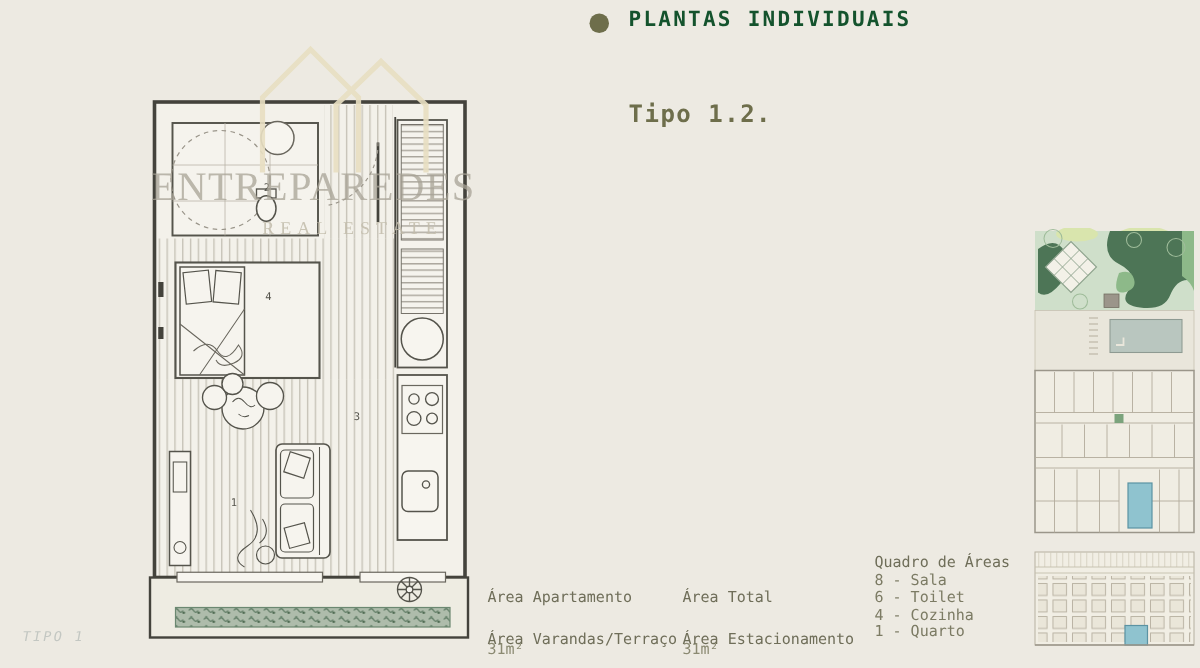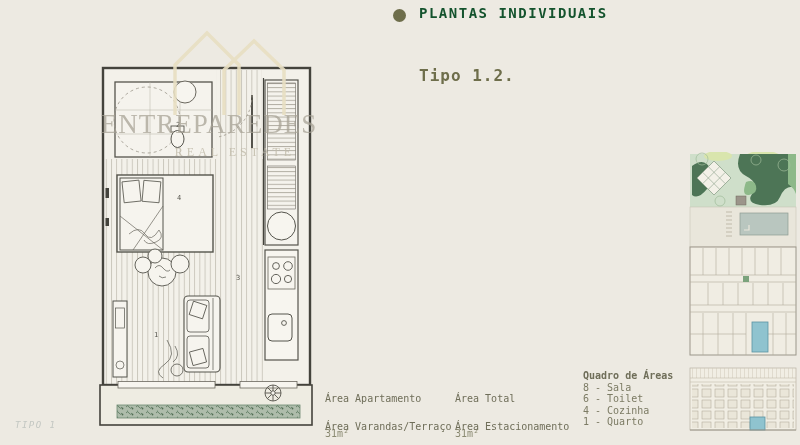--- a/index.html
+++ b/index.html
@@ -18,21 +18,21 @@
     letter-spacing:1px;color:#6E6E4B;margin-top:17px;}
 
   
   .info-block{font-size:10px;line-height:11.5px;color:#8B8A72;white-space:pre;}
   .info-label{font-weight:normal;color:#6F6E59;}
   .blk-a0{left:325px;top:370px;}
   .blk-a1{left:455px;top:370px;}
   .blk-a2{left:325px;top:398px;}
   .blk-a3{left:455px;top:398px;}
   .legend{left:583px;top:370px;font-size:10px;line-height:11.5px;color:#7C7B64;}
-  .legend-title{font-weight:bold;color:#6F6E59;text-align:right;}
+  .legend-title{font-weight:normal;color:#6F6E59;text-align:right;}
 
   .footer-label{left:15px;top:420px;font-size:9px;letter-spacing:1.5px;color:#C3C7C2;font-style:italic;}
 
   svg{display:block;}
   text{font-family:"DejaVu Sans Mono", monospace;}
   .wm-name{font-family:"Liberation Serif", serif;}
   .wm-tag{font-family:"Liberation Serif", serif;}
 </style>
 </head>
 <body>

